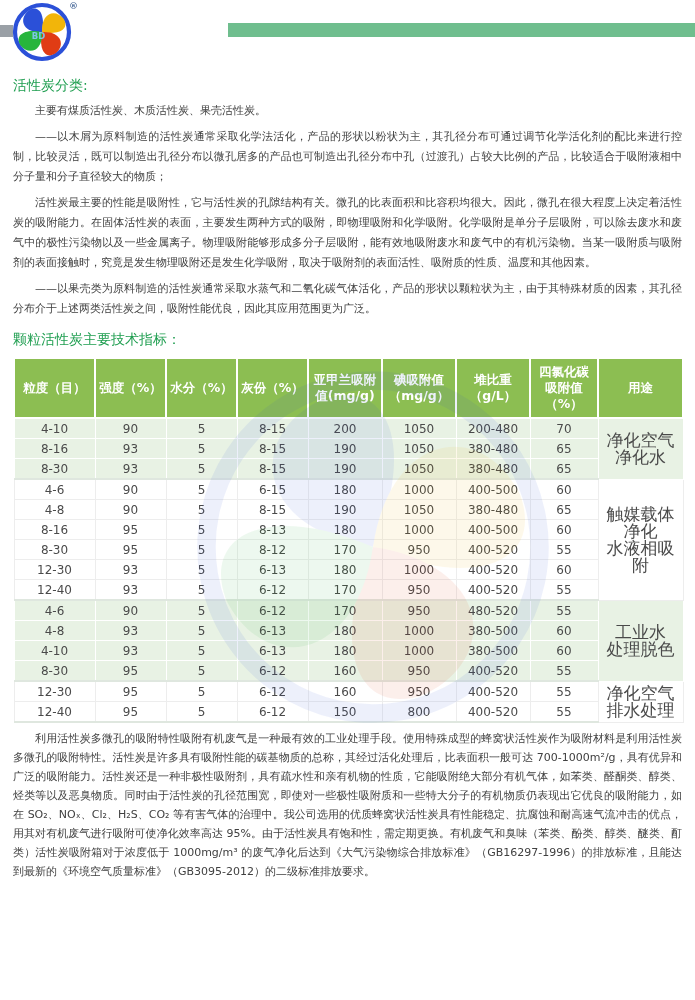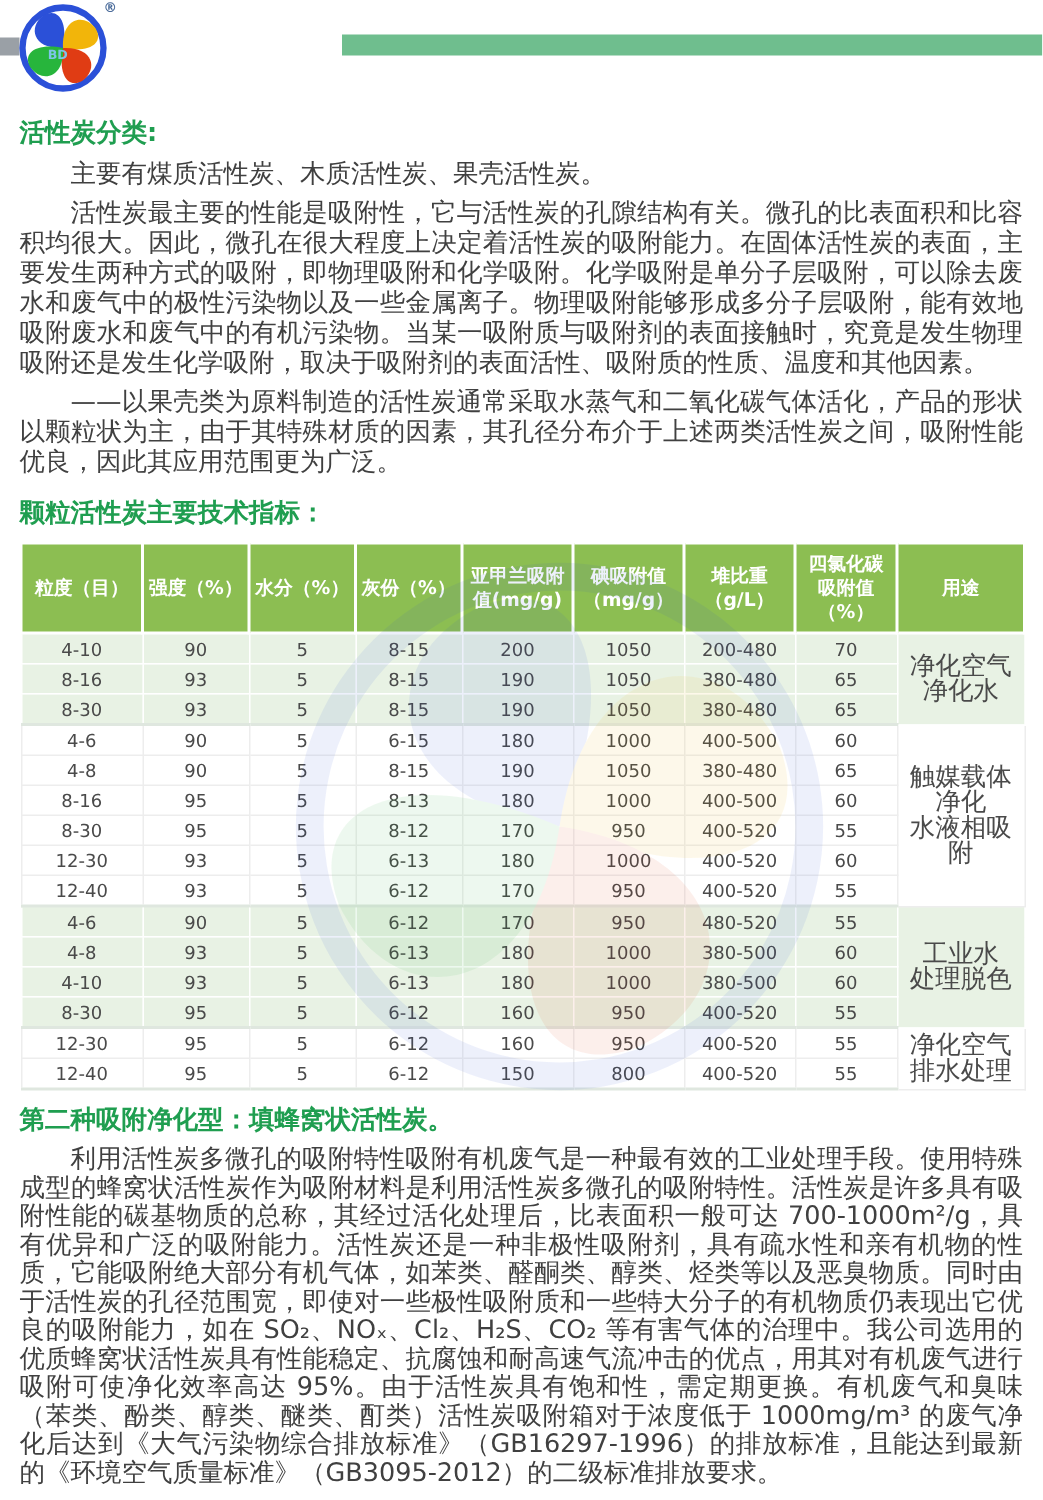--- a/index.html
+++ b/index.html
@@ -9,23 +9,23 @@
   .hdr{position:relative;height:65px;}
   .gray-tab{position:absolute;left:0;top:25px;width:13px;height:12px;background:var(--gray-tab,#9aa0a6);}
   .band{position:absolute;left:228px;right:0;top:23px;height:14px;background:var(--band-green,#6fbe8e);}
   .logo-circle{position:absolute;left:12px;top:2px;width:60px;height:60px;}
   .reg{position:absolute;left:69px;top:1px;font-size:9px;color:#4a6b9a;font-weight:bold;}
   .brand{position:absolute;left:79px;top:9px;font-size:38px;font-weight:bold;
          color:var(--brand-blue,#1a67cc);letter-spacing:1px;white-space:nowrap;
          text-shadow:0 0 1px #fff;}
   
   main{padding:0 13px;position:relative;}
-  h2.sec{font-size:17px;color:var(--title-green,#1f9e50);font-weight:bold;margin:12px 0 4px;}
+  h2.sec{font-size:14px;color:var(--title-green,#1f9e50);font-weight:normal;margin:12px 0 4px;}
   h2.sec.tight{margin-top:8px;}
-  p.body{font-size:17px;color:var(--text-dark,#404040);line-height:20px;margin:6px 0;
+  p.body{font-size:11px;color:var(--text-dark,#404040);line-height:20px;margin:6px 0;
          text-align:justify;text-indent:2em;}
   p.body.hc{line-height:19px;}
   
   .table-wrap{position:relative;margin-top:8px;}
   table.specs{width:100%;border-collapse:collapse;position:relative;z-index:1;table-layout:fixed;}
   table.specs th{background:var(--header-green,#8cbe52);color:#fff;font-size:12.5px;font-weight:bold;
      border:2px solid #fff;padding:5px 2px;line-height:16px;text-align:center;vertical-align:middle;}
   table.specs td{font-size:12px;color:var(--table-text,#4a4a4a);text-align:center;
      padding:2.5px 2px;height:13px;line-height:14px;border:1px solid #ededed;background:#fff;
      vertical-align:middle;}
@@ -55,20 +55,21 @@
       </g>
       <text x="33" y="62" font-size="14" font-weight="bold" fill="#7ec4e8">BD</text>
     </svg>
     <span class="reg">®</span>
   </header>
 
   <main>
 
     <h2 class="sec">活性炭分类:</h2>
     <p class="body">主要有煤质活性炭、木质活性炭、果壳活性炭。</p>
+    <p class="body">——以木屑为原料制造的活性炭通常采取化学法活化，产品的形状以粉状为主，其孔径分布可通过调节化学活化剂的配比来进行控制，比较灵活，既可以制造出孔径分布以微孔居多的产品也可制造出孔径分布中孔（过渡孔）占较大比例的产品，比较适合于吸附液相中分子量和分子直径较大的物质；</p>
     <p class="body">活性炭最主要的性能是吸附性，它与活性炭的孔隙结构有关。微孔的比表面积和比容积均很大。因此，微孔在很大程度上决定着活性炭的吸附能力。在固体活性炭的表面，主要发生两种方式的吸附，即物理吸附和化学吸附。化学吸附是单分子层吸附，可以除去废水和废气中的极性污染物以及一些金属离子。物理吸附能够形成多分子层吸附，能有效地吸附废水和废气中的有机污染物。当某一吸附质与吸附剂的表面接触时，究竟是发生物理吸附还是发生化学吸附，取决于吸附剂的表面活性、吸附质的性质、温度和其他因素。</p>
     <p class="body">——以果壳类为原料制造的活性炭通常采取水蒸气和二氧化碳气体活化，产品的形状以颗粒状为主，由于其特殊材质的因素，其孔径分布介于上述两类活性炭之间，吸附性能优良，因此其应用范围更为广泛。</p>
 
     <h2 class="sec">颗粒活性炭主要技术指标：</h2>
 
     <div class="table-wrap">
       <svg class="watermark" viewBox="0 0 100 100">
         <circle cx="50" cy="50" r="45" fill="none" stroke="#2b50d8" stroke-width="5"></circle>
         <g>
           <path d="M50,50 C18,52 10,28 28,14 C44,4 56,20 50,50 Z" fill="#2b50d8"></path>
@@ -254,17 +255,16 @@
               <td>6-12</td>
               <td>150</td>
               <td>800</td>
               <td>400-520</td>
               <td>55</td>
             </tr>
           </tbody>
       </table>
     </div>
 
-    <h2 class="sec tight">第二种吸附净化型：填蜂窝状活性炭。</h2>
     <p class="body hc">利用活性炭多微孔的吸附特性吸附有机废气是一种最有效的工业处理手段。使用特殊成型的蜂窝状活性炭作为吸附材料是利用活性炭多微孔的吸附特性。活性炭是许多具有吸附性能的碳基物质的总称，其经过活化处理后，比表面积一般可达 700-1000m²/g，具有优异和广泛的吸附能力。活性炭还是一种非极性吸附剂，具有疏水性和亲有机物的性质，它能吸附绝大部分有机气体，如苯类、醛酮类、醇类、烃类等以及恶臭物质。同时由于活性炭的孔径范围宽，即使对一些极性吸附质和一些特大分子的有机物质仍表现出它优良的吸附能力，如在 SO₂、NOₓ、Cl₂、H₂S、CO₂ 等有害气体的治理中。我公司选用的优质蜂窝状活性炭具有性能稳定、抗腐蚀和耐高速气流冲击的优点，用其对有机废气进行吸附可使净化效率高达 95%。由于活性炭具有饱和性，需定期更换。有机废气和臭味（苯类、酚类、醇类、醚类、酊类）活性炭吸附箱对于浓度低于 1000mg/m³ 的废气净化后达到《大气污染物综合排放标准》（GB16297-1996）的排放标准，且能达到最新的《环境空气质量标准》（GB3095-2012）的二级标准排放要求。</p>
 
   </main>
 </div>
 
 </body></html>

